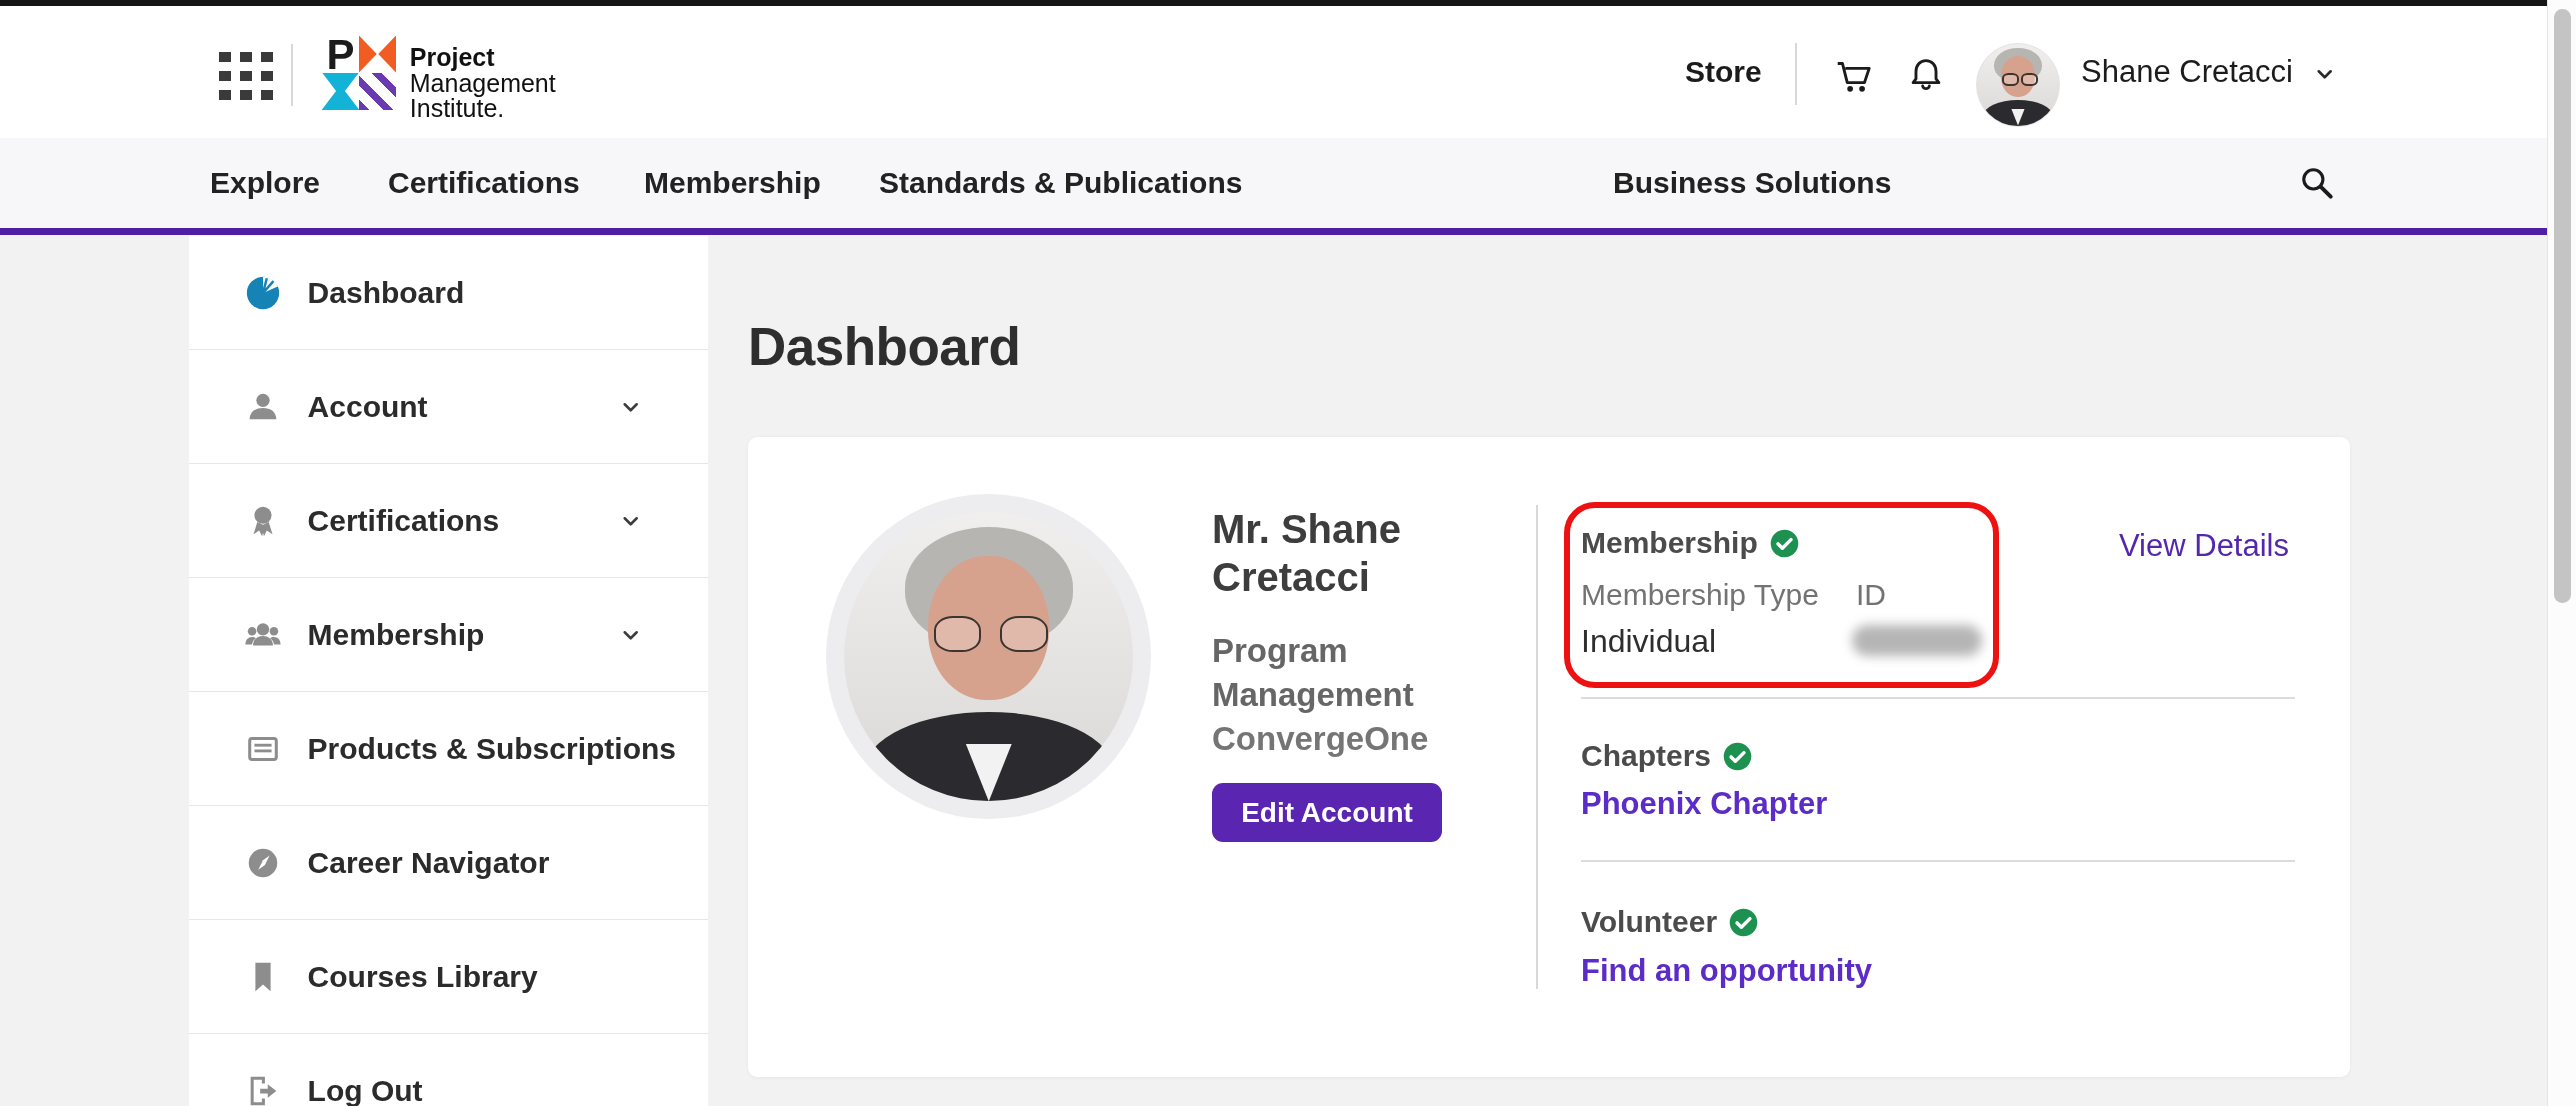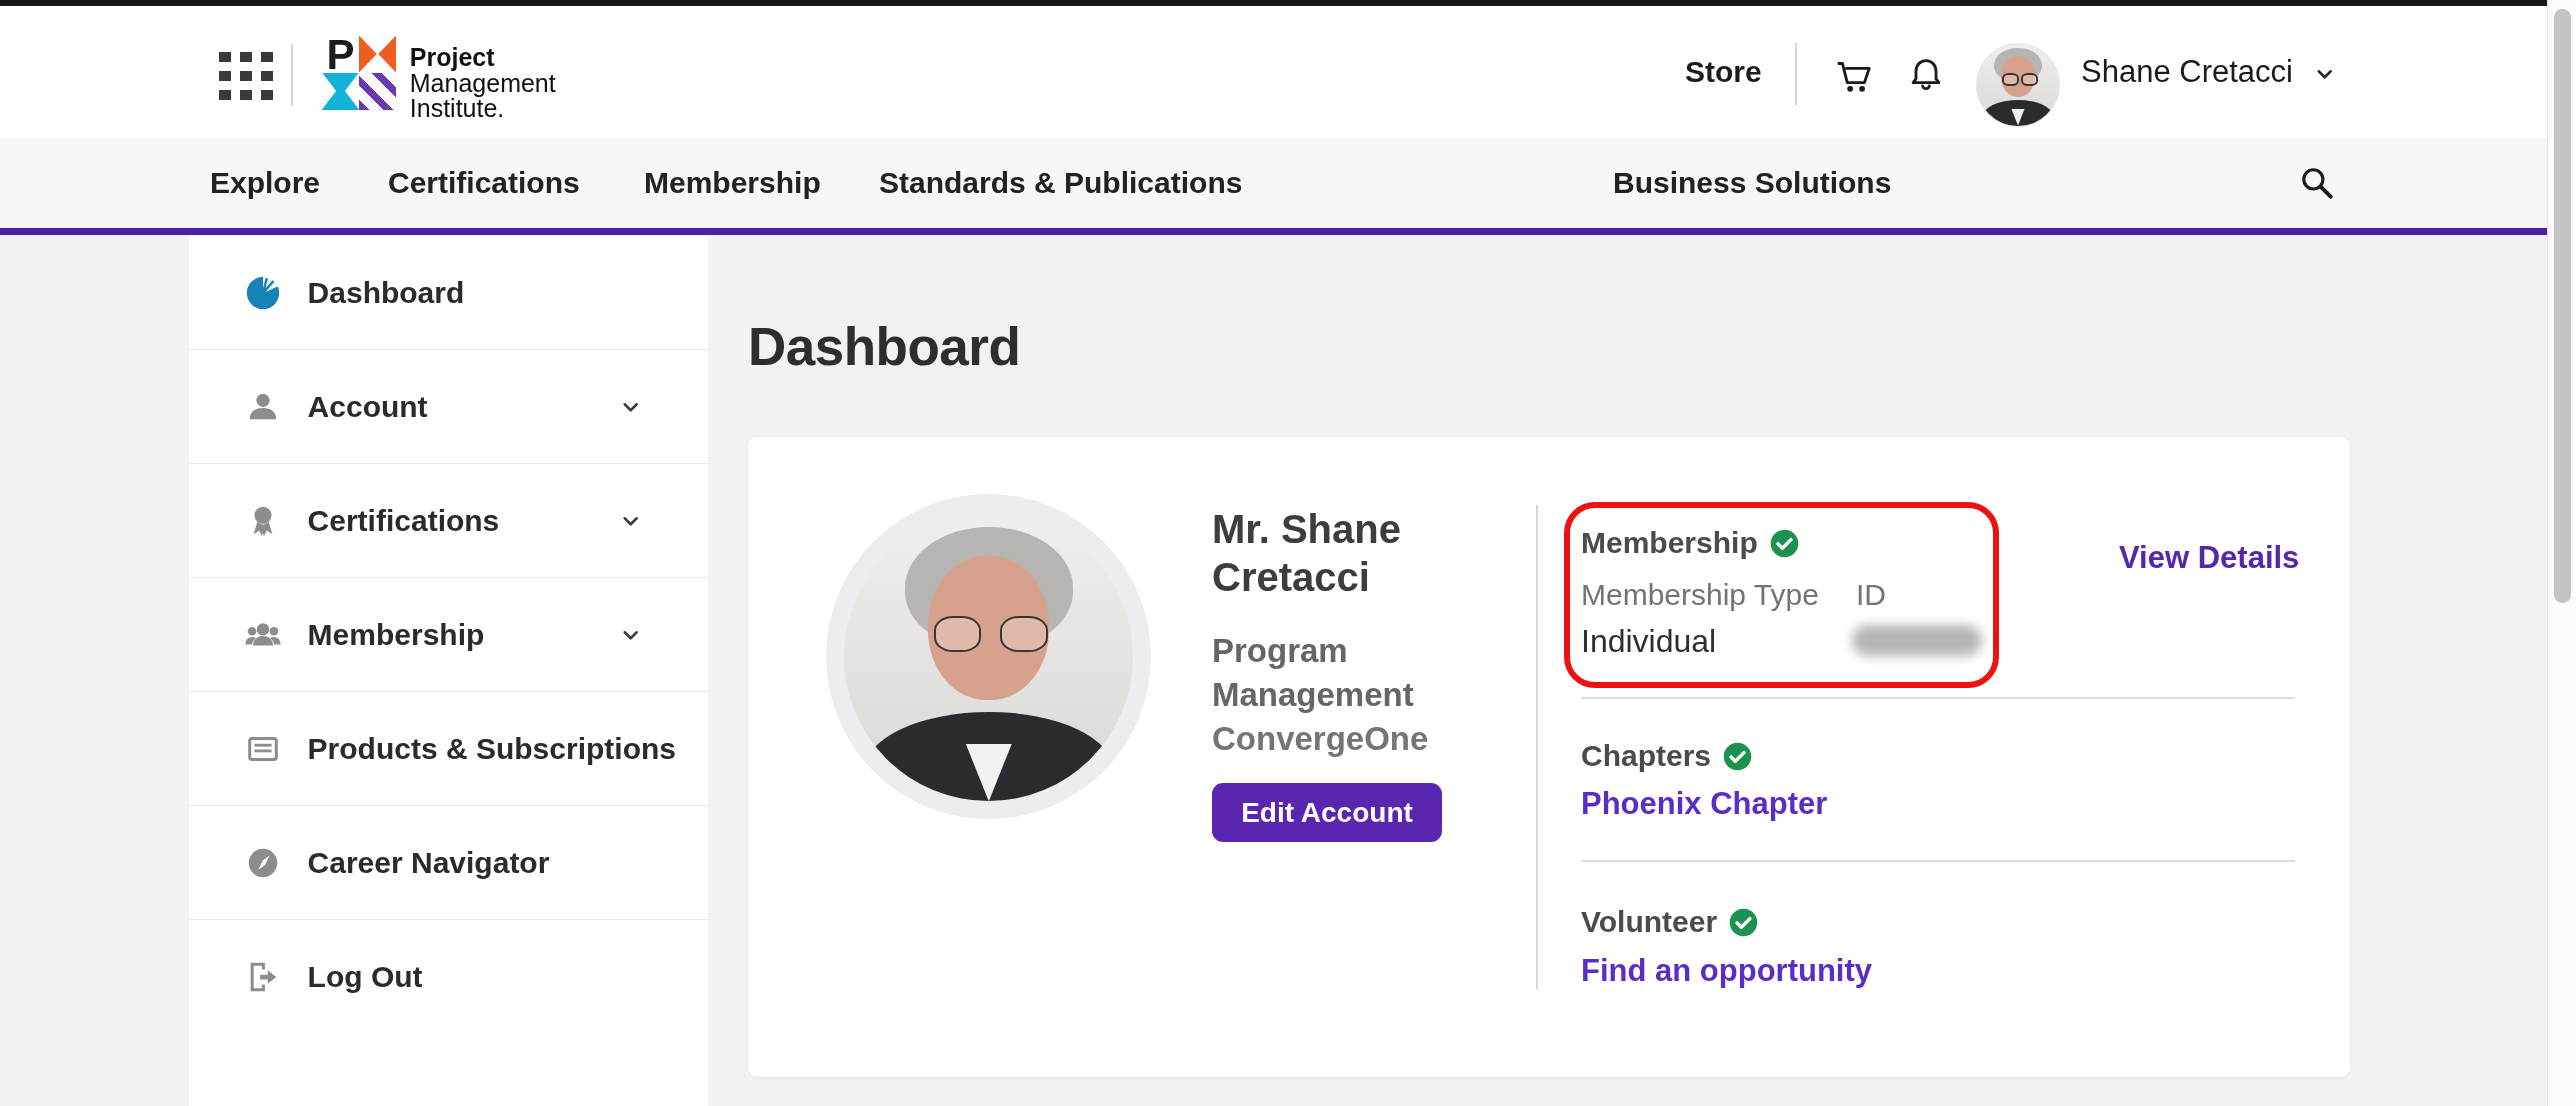--- a/index.html
+++ b/index.html
@@ -67,21 +67,21 @@
            background:#5a25b0;color:#fff;font-size:28px;font-weight:700;font-family:"Liberation Sans",sans-serif;cursor:pointer;}
   .vsep{position:absolute;left:1536px;top:505px;width:1.8px;height:484px;background:#d8d8d8;}
   .redbox{position:absolute;left:1564px;top:502px;width:435px;height:186px;border:6.4px solid #ee1111;border-radius:31px;
           pointer-events:none;box-sizing:border-box;}
   .secTitle{position:absolute;display:flex;align-items:center;gap:11px;font-size:30px;font-weight:700;color:#4b4b4b;}
   .secTitle svg{width:31px;height:31px;}
   .collabel{position:absolute;font-size:30px;color:#737373;}
   .colvalue{position:absolute;font-size:32px;color:#2e2e2e;}
   .idpill{position:absolute;left:1852px;top:625px;width:130px;height:31px;border-radius:15.5px;background:#a3a3a3;
           filter:blur(5.5px);opacity:.8;}
-  .viewdetails{position:absolute;left:2119px;top:540px;font-size:31px;font-weight:700;color:#5427ad;cursor:pointer;}
+  .viewdetails{position:absolute;left:2119px;top:528px;font-size:31px;font-weight:400;color:#5427ad;cursor:pointer;}
   .plink{position:absolute;font-size:31px;color:#5c2cc8;cursor:pointer;font-weight:bold;}
   .hsep{position:absolute;width:714px;height:1.8px;background:#dcdcdc;}
 
   
   .sbtrack{position:absolute;left:2547px;top:0;width:29px;height:1106px;background:#fcfcfc;border-left:0.9px solid #e5e5e5;box-sizing:border-box;}
   .sbthumb{position:absolute;left:6.4px;top:9.1px;width:16.5px;height:594px;border-radius:8.2px;background:#c4c4c4;cursor:grab;}
 </style>
 </head>
 <body>
 
@@ -223,20 +223,26 @@
     </div>
 
     <div class="srow">
       <svg class="ic" viewBox="0 0 40 40">
         <circle cx="20" cy="20" r="15" fill="#8d8d8d"></circle>
         <path d="M27 12l-5 10-7 5 5-10z" fill="#fff"></path>
       </svg>
       <span class="label">Career Navigator</span>
     </div>
 
+    <div class="srow">
+      <svg class="ic" viewBox="0 0 40 40">
+        <path d="M12 5h16v30l-8-7-8 7z" fill="#8d8d8d"></path>
+      </svg>
+      <span class="label">Courses Library</span>
+    </div>
 
     <div class="srow">
       <svg class="ic" viewBox="0 0 40 40">
         <path d="M7 5h15v7h-3.2V8.2H10.2v23.6h8.6V28H22v7H7z" fill="#8d8d8d"></path>
         <path d="M25 13l9 7-9 7v-4.5h-8v-5h8z" fill="#8d8d8d"></path>
       </svg>
       <span class="label">Log Out</span>
     </div>
   </div>
 

